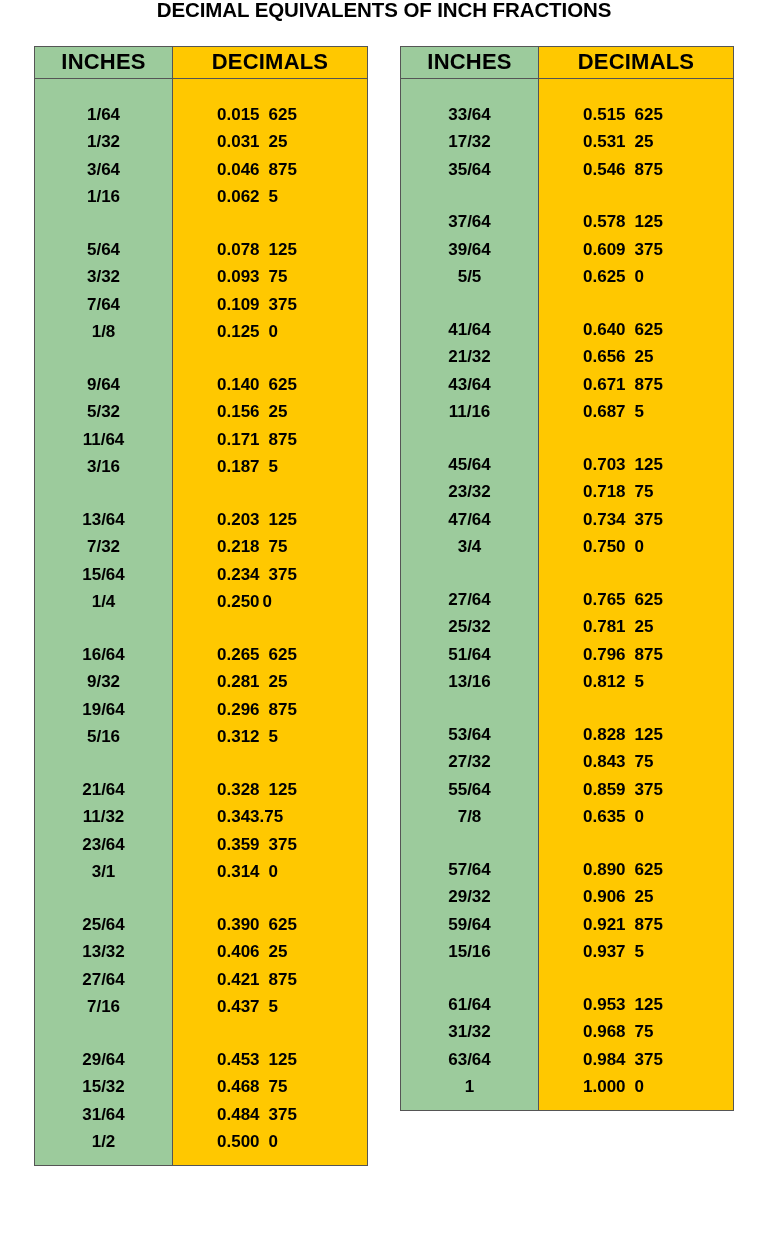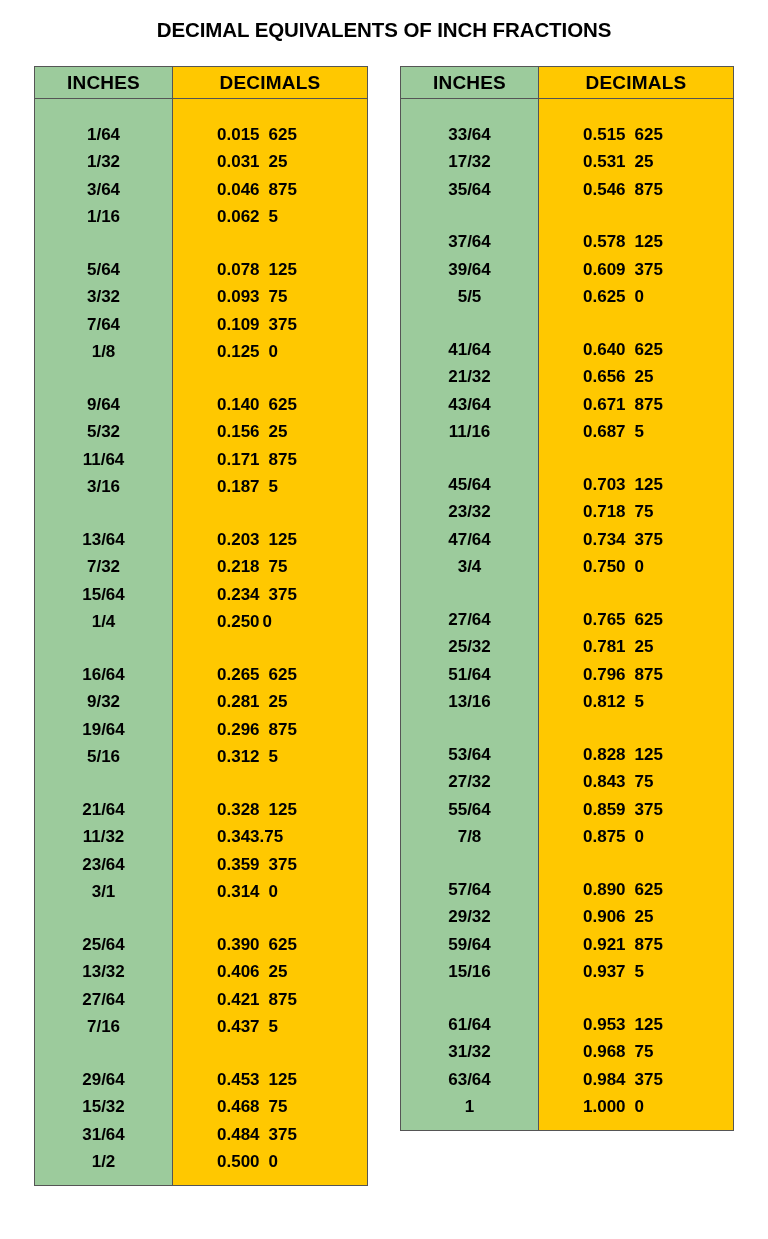--- a/index.html
+++ b/index.html
@@ -15,21 +15,20 @@
     position: relative;
     overflow: hidden;
   }
 
   .page-title {
     text-align: center;
     font-size: 20.5px;
     font-weight: bold;
     color: #000000;
     letter-spacing: -0.1px;
-    padding-top: 20px;
     line-height: 1;
   }
 
   .tables-row {
     display: flex;
     justify-content: center;
     align-items: flex-start;
     gap: 32px;
     margin-top: 25px;
   }
@@ -51,21 +50,21 @@
     text-align: center;
     vertical-align: middle;
     font-size: 17px;
     font-weight: bold;
     color: #000000;
     line-height: 1;
   }
 
   .chart-table th {
     height: 31px;
-    font-size: 19px;
+    font-size: 22px;
     border-bottom: 1px solid #555555;
     letter-spacing: 0.2px;
   }
 
   .chart-table th.h-inches,
   .chart-table td.c-inches {
     background: #9ccb9c;
     border-right: 1px solid #555555;
   }
 
@@ -402,21 +401,21 @@
         <tr class="data-row">
           <td class="c-inches">27/32</td>
           <td class="c-decimals"><span class="dec-cell-inner"><span class="dec-main">0.843</span><span class="dec-gap"></span><span class="dec-frac">75</span></span></td>
         </tr>
         <tr class="data-row">
           <td class="c-inches">55/64</td>
           <td class="c-decimals"><span class="dec-cell-inner"><span class="dec-main">0.859</span><span class="dec-gap"></span><span class="dec-frac">375</span></span></td>
         </tr>
         <tr class="data-row">
           <td class="c-inches">7/8</td>
-          <td class="c-decimals"><span class="dec-cell-inner"><span class="dec-main">0.875</span><span class="dec-gap"></span><span class="dec-frac">0</span></span></td>
+          <td class="c-decimals"><span class="dec-cell-inner"><span class="dec-main">0.635</span><span class="dec-gap"></span><span class="dec-frac">0</span></span></td>
         </tr>
         <tr class="spacer-row">
           <td class="c-inches"></td>
           <td class="c-decimals"></td>
         </tr>
         <tr class="data-row">
           <td class="c-inches">57/64</td>
           <td class="c-decimals"><span class="dec-cell-inner"><span class="dec-main">0.890</span><span class="dec-gap"></span><span class="dec-frac">625</span></span></td>
         </tr>
         <tr class="data-row">

